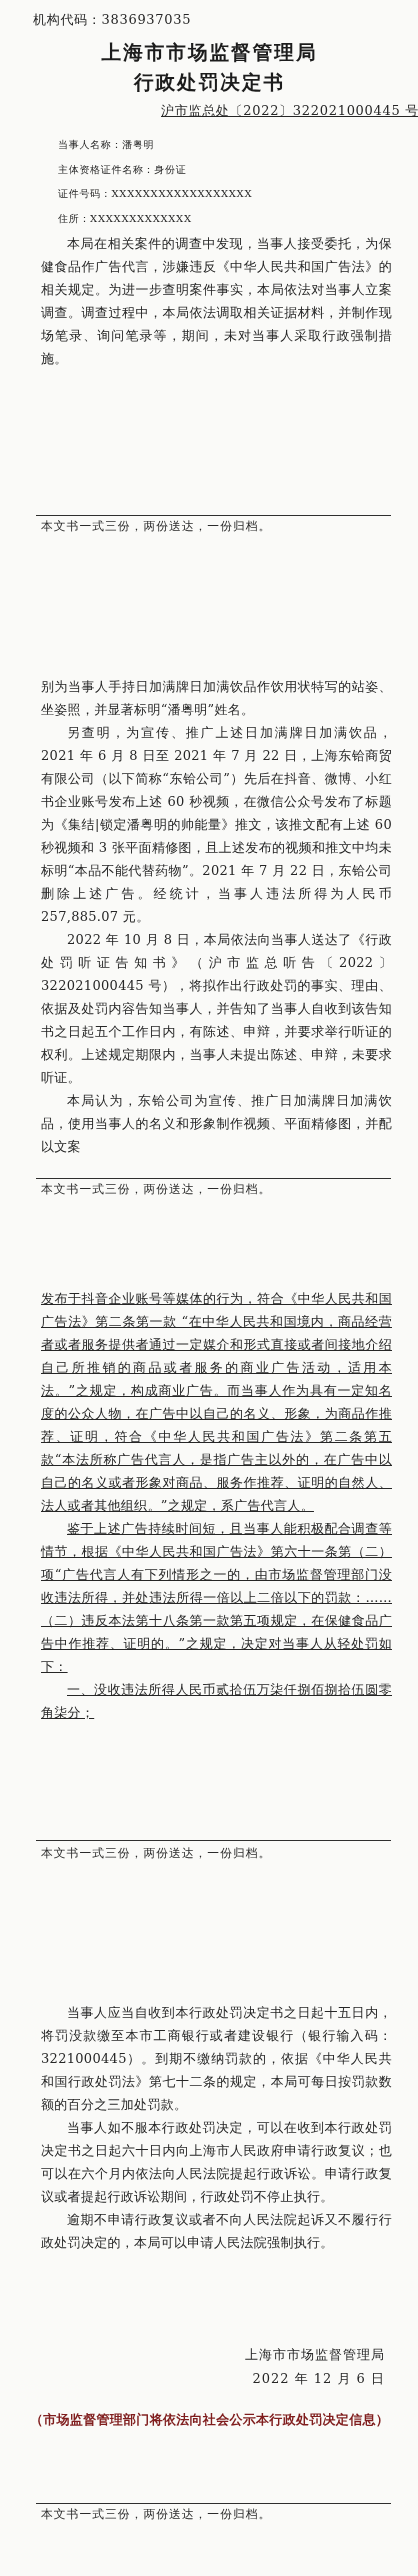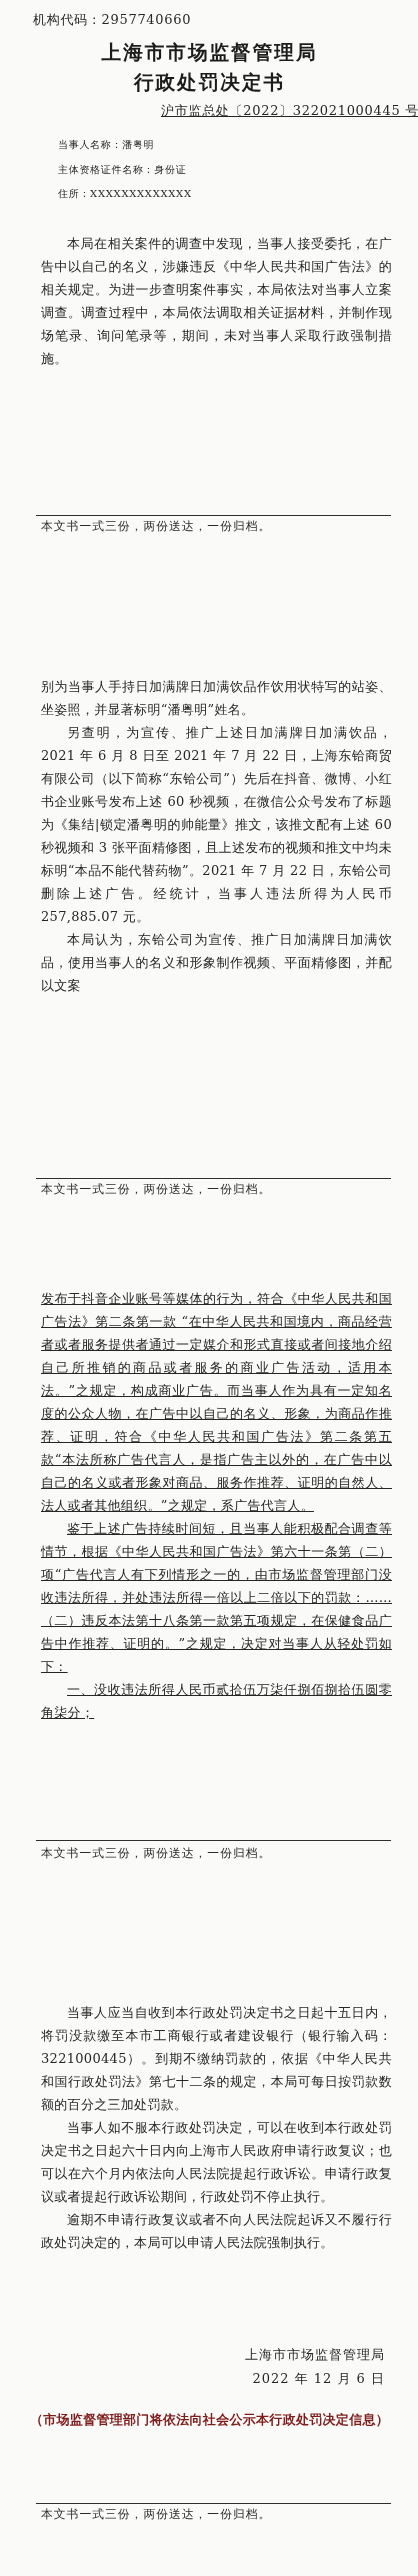--- a/index.html
+++ b/index.html
@@ -66,45 +66,47 @@
     text-align:center; font-weight:bold; font-size:13px;
     font-family:"DejaVu Sans","Liberation Sans",sans-serif;
     color:#7f1d1d; letter-spacing:0.3px;
   }
 </style>
 </head>
 <body>
 
 <div class="doc">
 
-  <div class="abs agency-code">机构代码：2957740660</div>
+  <div class="abs agency-code">机构代码：3836937035</div>
 
   <div class="abs title-block">
     <div>上海市市场监督管理局</div>
     <div>行政处罚决定书</div>
   </div>
 
   <div class="abs doc-number">沪市监总处〔2022〕322021000445 号</div>
 
   <div class="abs party-block">
     <div>当事人名称：潘粤明</div>
     <div>主体资格证件名称：身份证</div>
+    <div>证件号码：XXXXXXXXXXXXXXXXXX</div>
     <div>住所：XXXXXXXXXXXXX</div>
   </div>
 
   <div class="abs body-text page1-body">
-    <p>本局在相关案件的调查中发现，当事人接受委托，在广告中以自己的名义，涉嫌违反《中华人民共和国广告法》的相关规定。为进一步查明案件事实，本局依法对当事人立案调查。调查过程中，本局依法调取相关证据材料，并制作现场笔录、询问笔录等，期间，未对当事人采取行政强制措施。</p>
+    <p>本局在相关案件的调查中发现，当事人接受委托，为保健食品作广告代言，涉嫌违反《中华人民共和国广告法》的相关规定。为进一步查明案件事实，本局依法对当事人立案调查。调查过程中，本局依法调取相关证据材料，并制作现场笔录、询问笔录等，期间，未对当事人采取行政强制措施。</p>
   </div>
 
   <div class="abs sep sep1"></div>
   <div class="abs footer-note footer1">本文书一式三份，两份送达，一份归档。</div>
 
   <div class="abs body-text page2-body">
     <p class="noindent">别为当事人手持日加满牌日加满饮品作饮用状特写的站姿、坐姿照，并显著标明“潘粤明”姓名。</p>
     <p>另查明，为宣传、推广上述日加满牌日加满饮品，2021 年 6 月 8 日至 2021 年 7 月 22 日，上海东铪商贸有限公司（以下简称“东铪公司”）先后在抖音、微博、小红书企业账号发布上述 60 秒视频，在微信公众号发布了标题为《集结|锁定潘粤明的帅能量》推文，该推文配有上述 60 秒视频和 3 张平面精修图，且上述发布的视频和推文中均未标明“本品不能代替药物”。2021 年 7 月 22 日，东铪公司删除上述广告。经统计，当事人违法所得为人民币 257,885.07 元。</p>
+    <p>2022 年 10 月 8 日，本局依法向当事人送达了《行政处罚听证告知书》（沪市监总听告〔2022〕322021000445 号），将拟作出行政处罚的事实、理由、依据及处罚内容告知当事人，并告知了当事人自收到该告知书之日起五个工作日内，有陈述、申辩，并要求举行听证的权利。上述规定期限内，当事人未提出陈述、申辩，未要求听证。</p>
     <p>本局认为，东铪公司为宣传、推广日加满牌日加满饮品，使用当事人的名义和形象制作视频、平面精修图，并配以文案</p>
   </div>
 
   <div class="abs sep sep2"></div>
   <div class="abs footer-note footer2">本文书一式三份，两份送达，一份归档。</div>
 
   <div class="abs body-text page3-body">
     <p class="noindent">发布于抖音企业账号等媒体的行为，符合《中华人民共和国广告法》第二条第一款 “在中华人民共和国境内，商品经营者或者服务提供者通过一定媒介和形式直接或者间接地介绍自己所推销的商品或者服务的商业广告活动，适用本法。”之规定，构成商业广告。而当事人作为具有一定知名度的公众人物，在广告中以自己的名义、形象，为商品作推荐、证明，符合《中华人民共和国广告法》第二条第五款“本法所称广告代言人，是指广告主以外的，在广告中以自己的名义或者形象对商品、服务作推荐、证明的自然人、法人或者其他组织。”之规定，系广告代言人。</p>
     <p>鉴于上述广告持续时间短，且当事人能积极配合调查等情节，根据《中华人民共和国广告法》第六十一条第（二）项“广告代言人有下列情形之一的，由市场监督管理部门没收违法所得，并处违法所得一倍以上二倍以下的罚款：……（二）违反本法第十八条第一款第五项规定，在保健食品广告中作推荐、证明的。”之规定，决定对当事人从轻处罚如下：</p>
     <p>一、没收违法所得人民币贰拾伍万柒仟捌佰捌拾伍圆零角柒分；</p>

